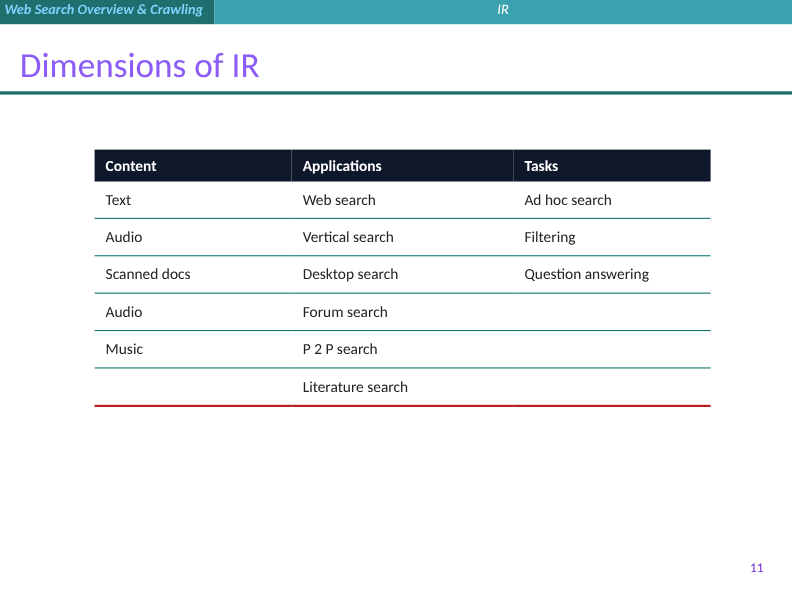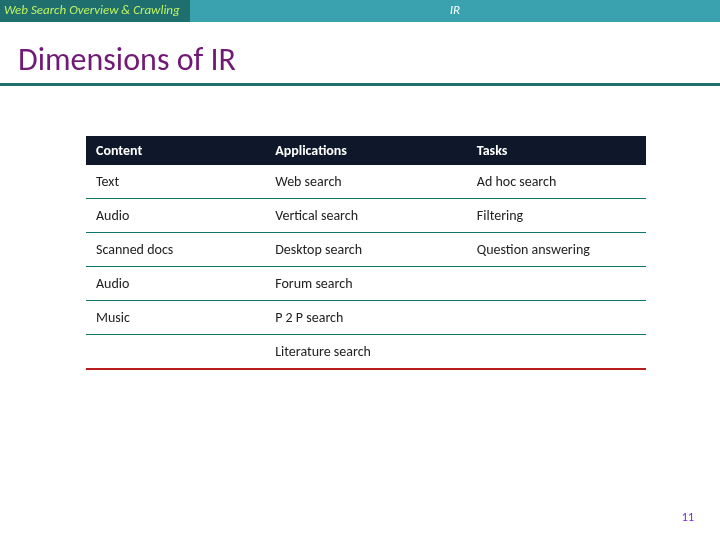--- a/index.html
+++ b/index.html
@@ -11,39 +11,39 @@
     font-family: "Segoe UI", "Calibri", Arial, sans-serif;
     position: relative;
     overflow: hidden;
   }
   .topbar {
     height: 22px;
     display: flex;
   }
   .topbar-left {
     background: #1e6f6d;
-    color: #bef264;
+    color: #7dd3fc;
     font-style: italic;
-    font-weight: 400;
+    font-weight: 700;
     font-size: 13px;
     padding: 2px 10px 2px 4px;
     white-space: nowrap;
   }
   .topbar-right {
     background: #3aa2ae;
     flex: 1;
     color: #ffffff;
     font-style: italic;
     font-size: 13px;
     text-align: center;
     padding: 2px 0;
   }
   .title {
     font-size: 32px;
-    color: #701a75;
+    color: #8b5cf6;
     margin: 18px 0 4px 18px;
     font-family: "Calibri", "Segoe UI", Arial, sans-serif;
   }
   .title-underline {
     height: 3px;
     background: #1e6f6d;
     width: 100%;
   }
   .table-wrap {
     margin: 50px 0 0 86px;

